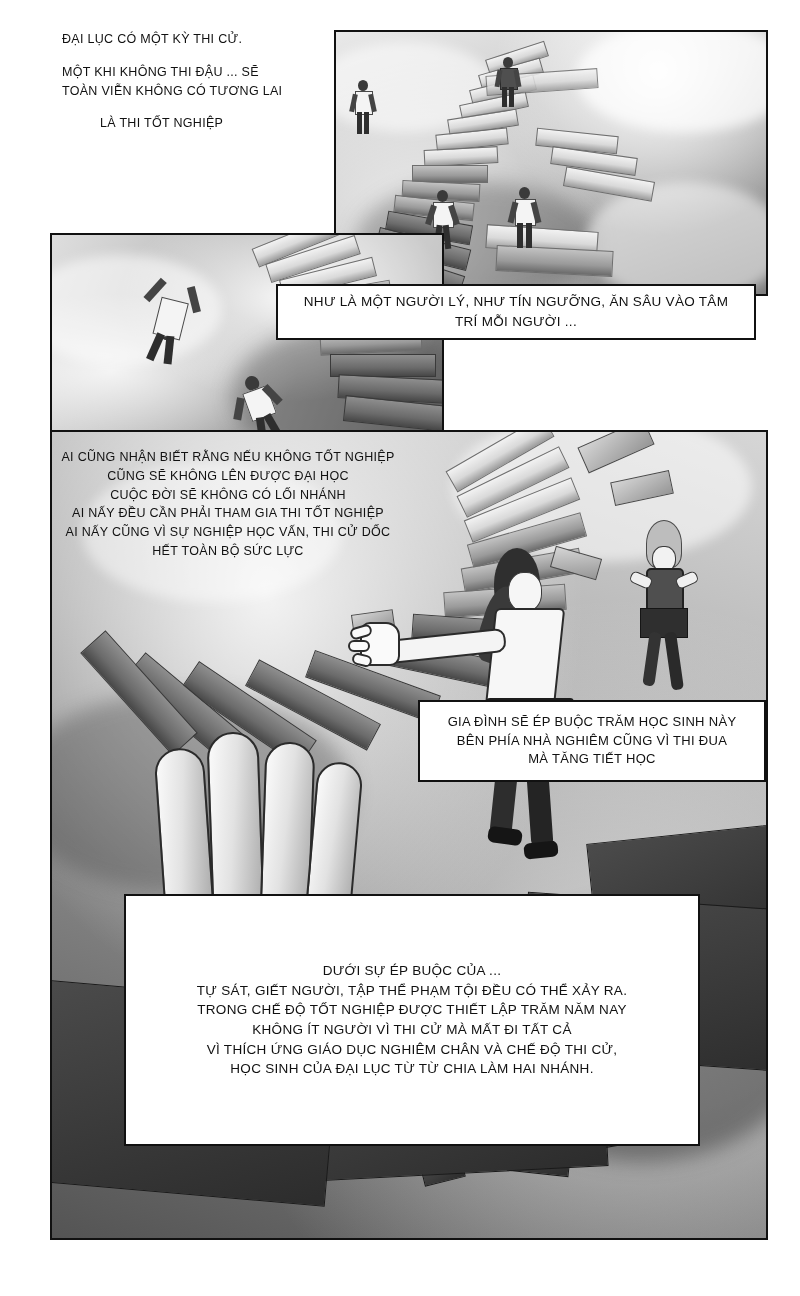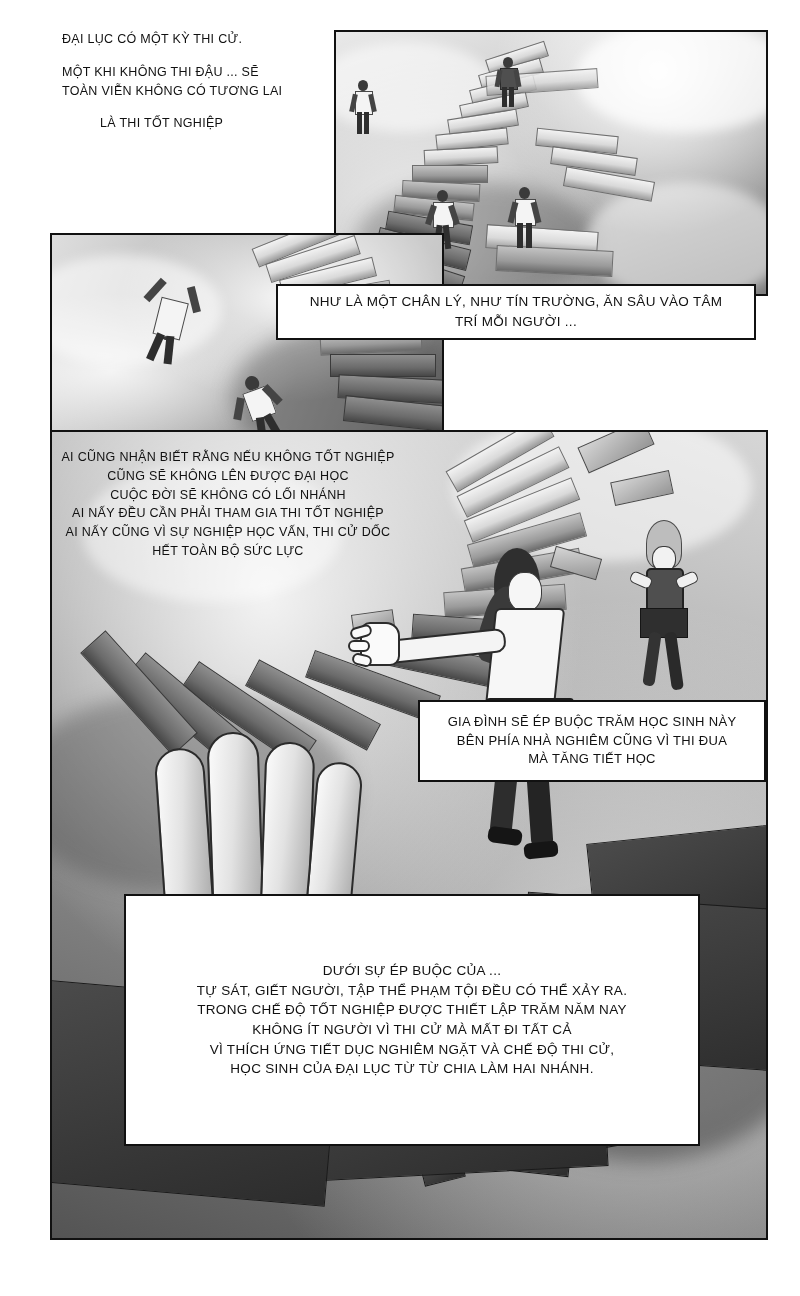--- a/index.html
+++ b/index.html
@@ -224,21 +224,21 @@
       <div class="torso" style="left:16px; top:14px; width:24px; height:28px;"></div>
       <div class="limb" style="left:4px; top:16px; width:8px; height:22px; transform:rotate(30deg);"></div>
       <div class="limb" style="left:40px; top:14px; width:8px; height:22px; transform:rotate(-24deg);"></div>
       <div class="leg" style="left:18px; top:42px; width:8px; height:24px; transform:rotate(12deg);"></div>
       <div class="leg" style="left:30px; top:42px; width:8px; height:24px; transform:rotate(-10deg);"></div>
     </div>
   </div>
 
   <div class="textbox" style="left:276px; top:284px; width:480px; height:56px; font-size:13.5px;">
     <span class="lines">
-      <span class="line">NHƯ LÀ MỘT CHÂN LÝ, NHƯ TÍN TRƯỜNG, ĂN SÂU VÀO TÂM</span>
+      <span class="line">NHƯ LÀ MỘT NGƯỜI LÝ, NHƯ TÍN NGƯỠNG, ĂN SÂU VÀO TÂM</span>
       <span class="line">TRÍ MỖI NGƯỜI ...</span>
     </span>
   </div>
 
   <div class="panel" style="left:50px; top:430px; width:714px; height:806px;">
     <div class="sky-c"></div>
     <div class="cloud" style="left:400px; top:-20px; width:300px; height:150px; background:rgba(255,255,255,0.55);"></div>
     <div class="dark-cloud" style="left:-40px; top:260px; width:340px; height:200px;"></div>
     <div class="dark-cloud" style="left:420px; top:470px; width:340px; height:260px; background:rgba(40,40,40,0.45);"></div>
     <div class="cloud" style="left:30px; top:30px; width:260px; height:140px; background:rgba(255,255,255,0.45);"></div>
@@ -338,18 +338,18 @@
       <span class="line">MÀ TĂNG TIẾT HỌC</span>
     </span>
   </div>
 
   <div class="textbox" style="left:124px; top:894px; width:576px; height:252px; font-size:13.5px;">
     <span class="lines">
       <span class="line">DƯỚI SỰ ÉP BUỘC CỦA ...</span>
       <span class="line">TỰ SÁT, GIẾT NGƯỜI, TẬP THỂ PHẠM TỘI ĐỀU CÓ THỂ XẢY RA.</span>
       <span class="line">TRONG CHẾ ĐỘ TỐT NGHIỆP ĐƯỢC THIẾT LẬP TRĂM NĂM NAY</span>
       <span class="line">KHÔNG ÍT NGƯỜI VÌ THI CỬ MÀ MẤT ĐI TẤT CẢ</span>
-      <span class="line">VÌ THÍCH ỨNG TIẾT DỤC NGHIÊM NGẶT VÀ CHẾ ĐỘ THI CỬ,</span>
+      <span class="line">VÌ THÍCH ỨNG GIÁO DỤC NGHIÊM CHÂN VÀ CHẾ ĐỘ THI CỬ,</span>
       <span class="line">HỌC SINH CỦA ĐẠI LỤC TỪ TỪ CHIA LÀM HAI NHÁNH.</span>
     </span>
   </div>
 
 </div>
 
 </body></html>

